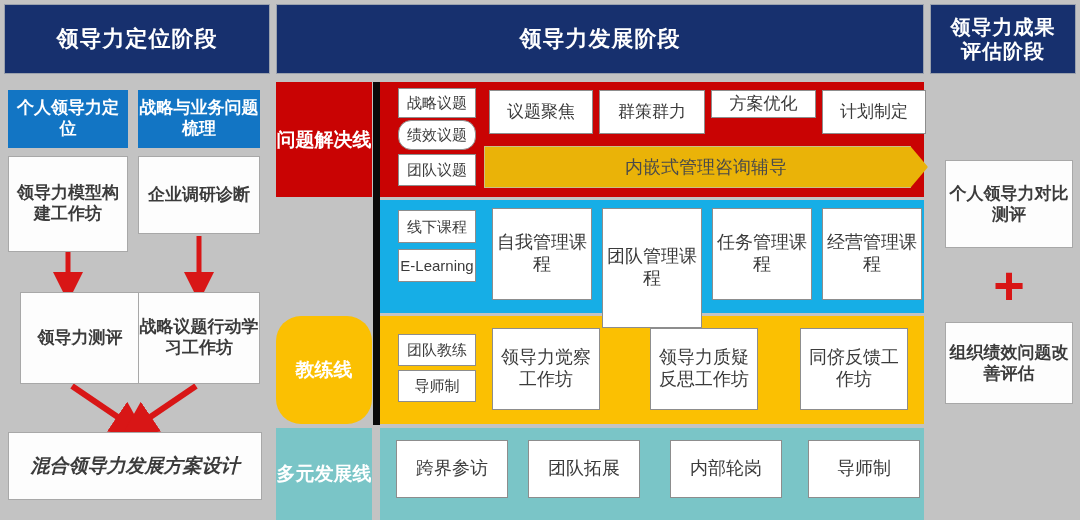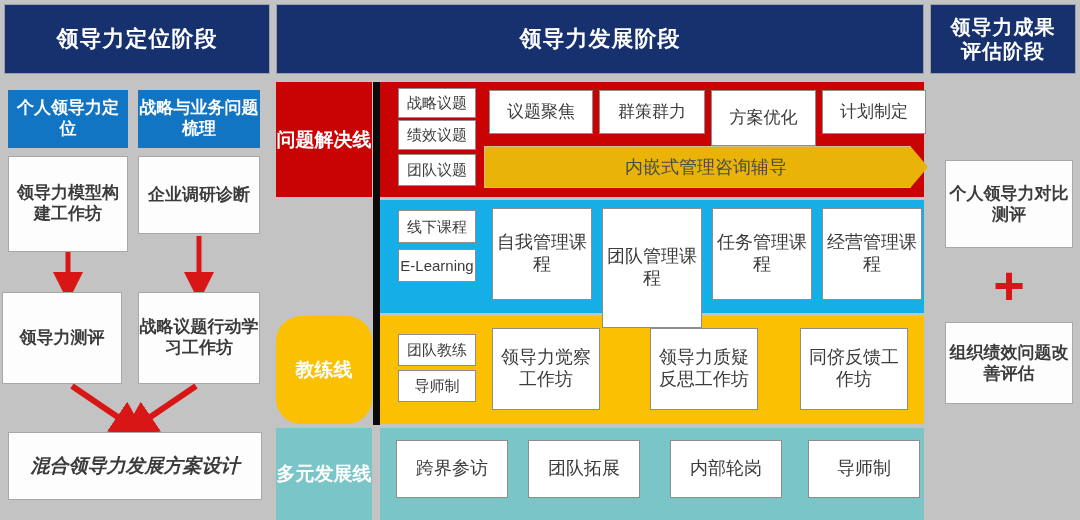--- a/index.html
+++ b/index.html
@@ -35,21 +35,21 @@
     text-align:center;line-height:1.22;
   }
   .lbox.blue{background:#1275c4;color:#fff;font-weight:bold;font-size:17px;border:1px solid #1275c4;}
   .lbox.white{background:#fdfdfd;color:#3b3b3b;font-weight:bold;font-size:17px;border:1px solid #a8a8a8;}
   .lbox.wide{font-size:19px;}
 
   #lf-blue-1 {left:8px;  top:90px;  width:120px;height:58px;}
   #lf-blue-2 {left:138px;top:90px;  width:122px;height:58px;}
   #lf-w-1    {left:8px;  top:156px; width:120px;height:96px;}
   #lf-w-2    {left:138px;top:156px; width:122px;height:78px;}
-  #lf-w-3    {left:2px;  top:292px; width:120px;height:92px;}
+  #lf-w-3    {left:20px;  top:292px; width:120px;height:92px;}
   #lf-w-4    {left:138px;top:292px; width:122px;height:92px;}
   #lf-w-5    {left:8px;  top:432px; width:254px;height:68px;font-style:italic;}
 
   .arrow-svg{position:absolute;left:0;top:0;width:280px;height:520px;pointer-events:none;}
 
   
   .rowlabel{
     position:absolute;box-sizing:border-box;
     display:flex;align-items:center;justify-content:center;text-align:center;
     color:#ffffff;font-weight:bold;font-size:19px;line-height:1.22;
@@ -74,26 +74,26 @@
     color:#3b3b3b;
     display:flex;align-items:center;justify-content:center;text-align:center;
     line-height:1.2;
   }
   .cell.sm{font-size:15px;}
   .cell.md{font-size:17px;}
   .cell.lg{font-size:18px;}
 
   
   #c-r1-s1{left:398px;top:88px; width:78px;height:30px;}
-  #c-r1-s2{left:398px;top:120px;width:78px;height:30px;}
+  #c-r1-s2{left:398px;top:120px;width:78px;height:30px;border-radius:13px;}
   #c-r1-s3{left:398px;top:154px;width:78px;height:32px;}
   
   #c-r1-m1{left:489px;top:90px; width:104px;height:44px;}
   #c-r1-m2{left:599px;top:90px; width:106px;height:44px;}
-  #c-r1-m3{left:711px;top:90px; width:105px;height:56px;}
+  #c-r1-m3{left:711px;top:90px; width:105px;height:28px;}
   #c-r1-m4{left:822px;top:90px; width:104px;height:44px;}
 
   #banner{
     position:absolute;left:484px;top:146px;width:442px;height:40px;
     background:#eab308;border:1px solid #c9bf86;
     clip-path:polygon(0 0, 96% 0, 100% 50%, 96% 100%, 0 100%);
     display:flex;align-items:center;justify-content:center;
     color:#4a4a4a;font-size:18px;
   }
 

